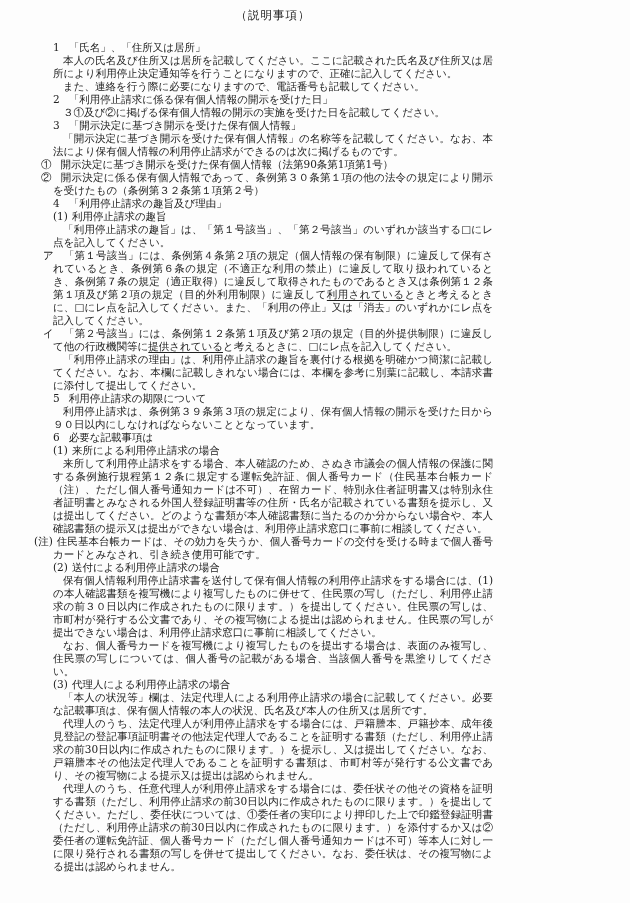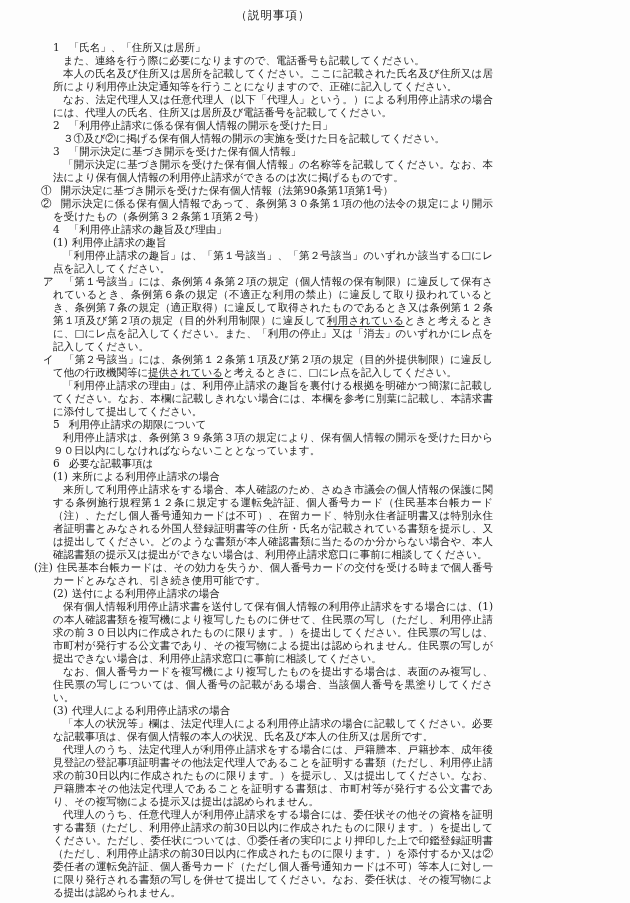--- a/index.html
+++ b/index.html
@@ -41,23 +41,22 @@
   .b-note > .num{ margin-right:4px; }
   .useg{ text-decoration:underline; text-underline-offset:2px; }
 </style>
 </head>
 <body>
 
 <div class="page">
   <div class="doc-title">（説明事項）</div>
   <div class="content">
       <div class="b-heading"><span class="num">1</span><span>「氏名」、「住所又は居所」</span></div>
+      <div class="b-para"><span>本人の氏名及び住所又は居所を記載してください。ここに記載された氏名及び住所又は居所により利用停止決定通知等を行うことになりますので、正確に記入してください。</span></div>
       <div class="b-para"><span>また、連絡を行う際に必要になりますので、電話番号も記載してください。</span></div>
-      <div class="b-para"><span>本人の氏名及び住所又は居所を記載してください。ここに記載された氏名及び住所又は居所により利用停止決定通知等を行うことになりますので、正確に記入してください。</span></div>
-      <div class="b-para"><span>なお、法定代理人又は任意代理人（以下「代理人」という。）による利用停止請求の場合には、代理人の氏名、住所又は居所及び電話番号を記載してください。</span></div>
       <div class="b-heading"><span class="num">2</span><span>「利用停止請求に係る保有個人情報の開示を受けた日」</span></div>
       <div class="b-para"><span>３①及び②に掲げる保有個人情報の開示の実施を受けた日を記載してください。</span></div>
       <div class="b-heading"><span class="num">3</span><span>「開示決定に基づき開示を受けた保有個人情報」</span></div>
       <div class="b-para"><span>「開示決定に基づき開示を受けた保有個人情報」の名称等を記載してください。なお、本法により保有個人情報の利用停止請求ができるのは次に掲げるものです。</span></div>
       <div class="b-circ"><span class="num">①</span><span>開示決定に基づき開示を受けた保有個人情報（法第90条第1項第1号）</span></div>
       <div class="b-circ"><span class="num">②</span><span>開示決定に係る保有個人情報であって、条例第３０条第１項の他の法令の規定により開示を受けたもの（条例第３２条第１項第２号）</span></div>
       <div class="b-heading"><span class="num">4</span><span>「利用停止請求の趣旨及び理由」</span></div>
       <div class="b-subhead"><span class="num">(1)</span><span>利用停止請求の趣旨</span></div>
       <div class="b-subpara"><span>「利用停止請求の趣旨」は、「第１号該当」、「第２号該当」のいずれか該当する□にレ点を記入してください。</span></div>
       <div class="b-kata"><span class="num">ア</span><span>「第１号該当」には、条例第４条第２項の規定（個人情報の保有制限）に違反して保有されているとき、条例第６条の規定（不適正な利用の禁止）に違反して取り扱われているとき、条例第７条の規定（適正取得）に違反して取得されたものであるとき又は条例第１２条第１項及び第２項の規定（目的外利用制限）に違反して</span><span class="useg">利用されている</span><span>ときと考えるときに、□にレ点を記入してください。また、「利用の停止」又は「消去」のいずれかにレ点を記入してください。</span></div>

